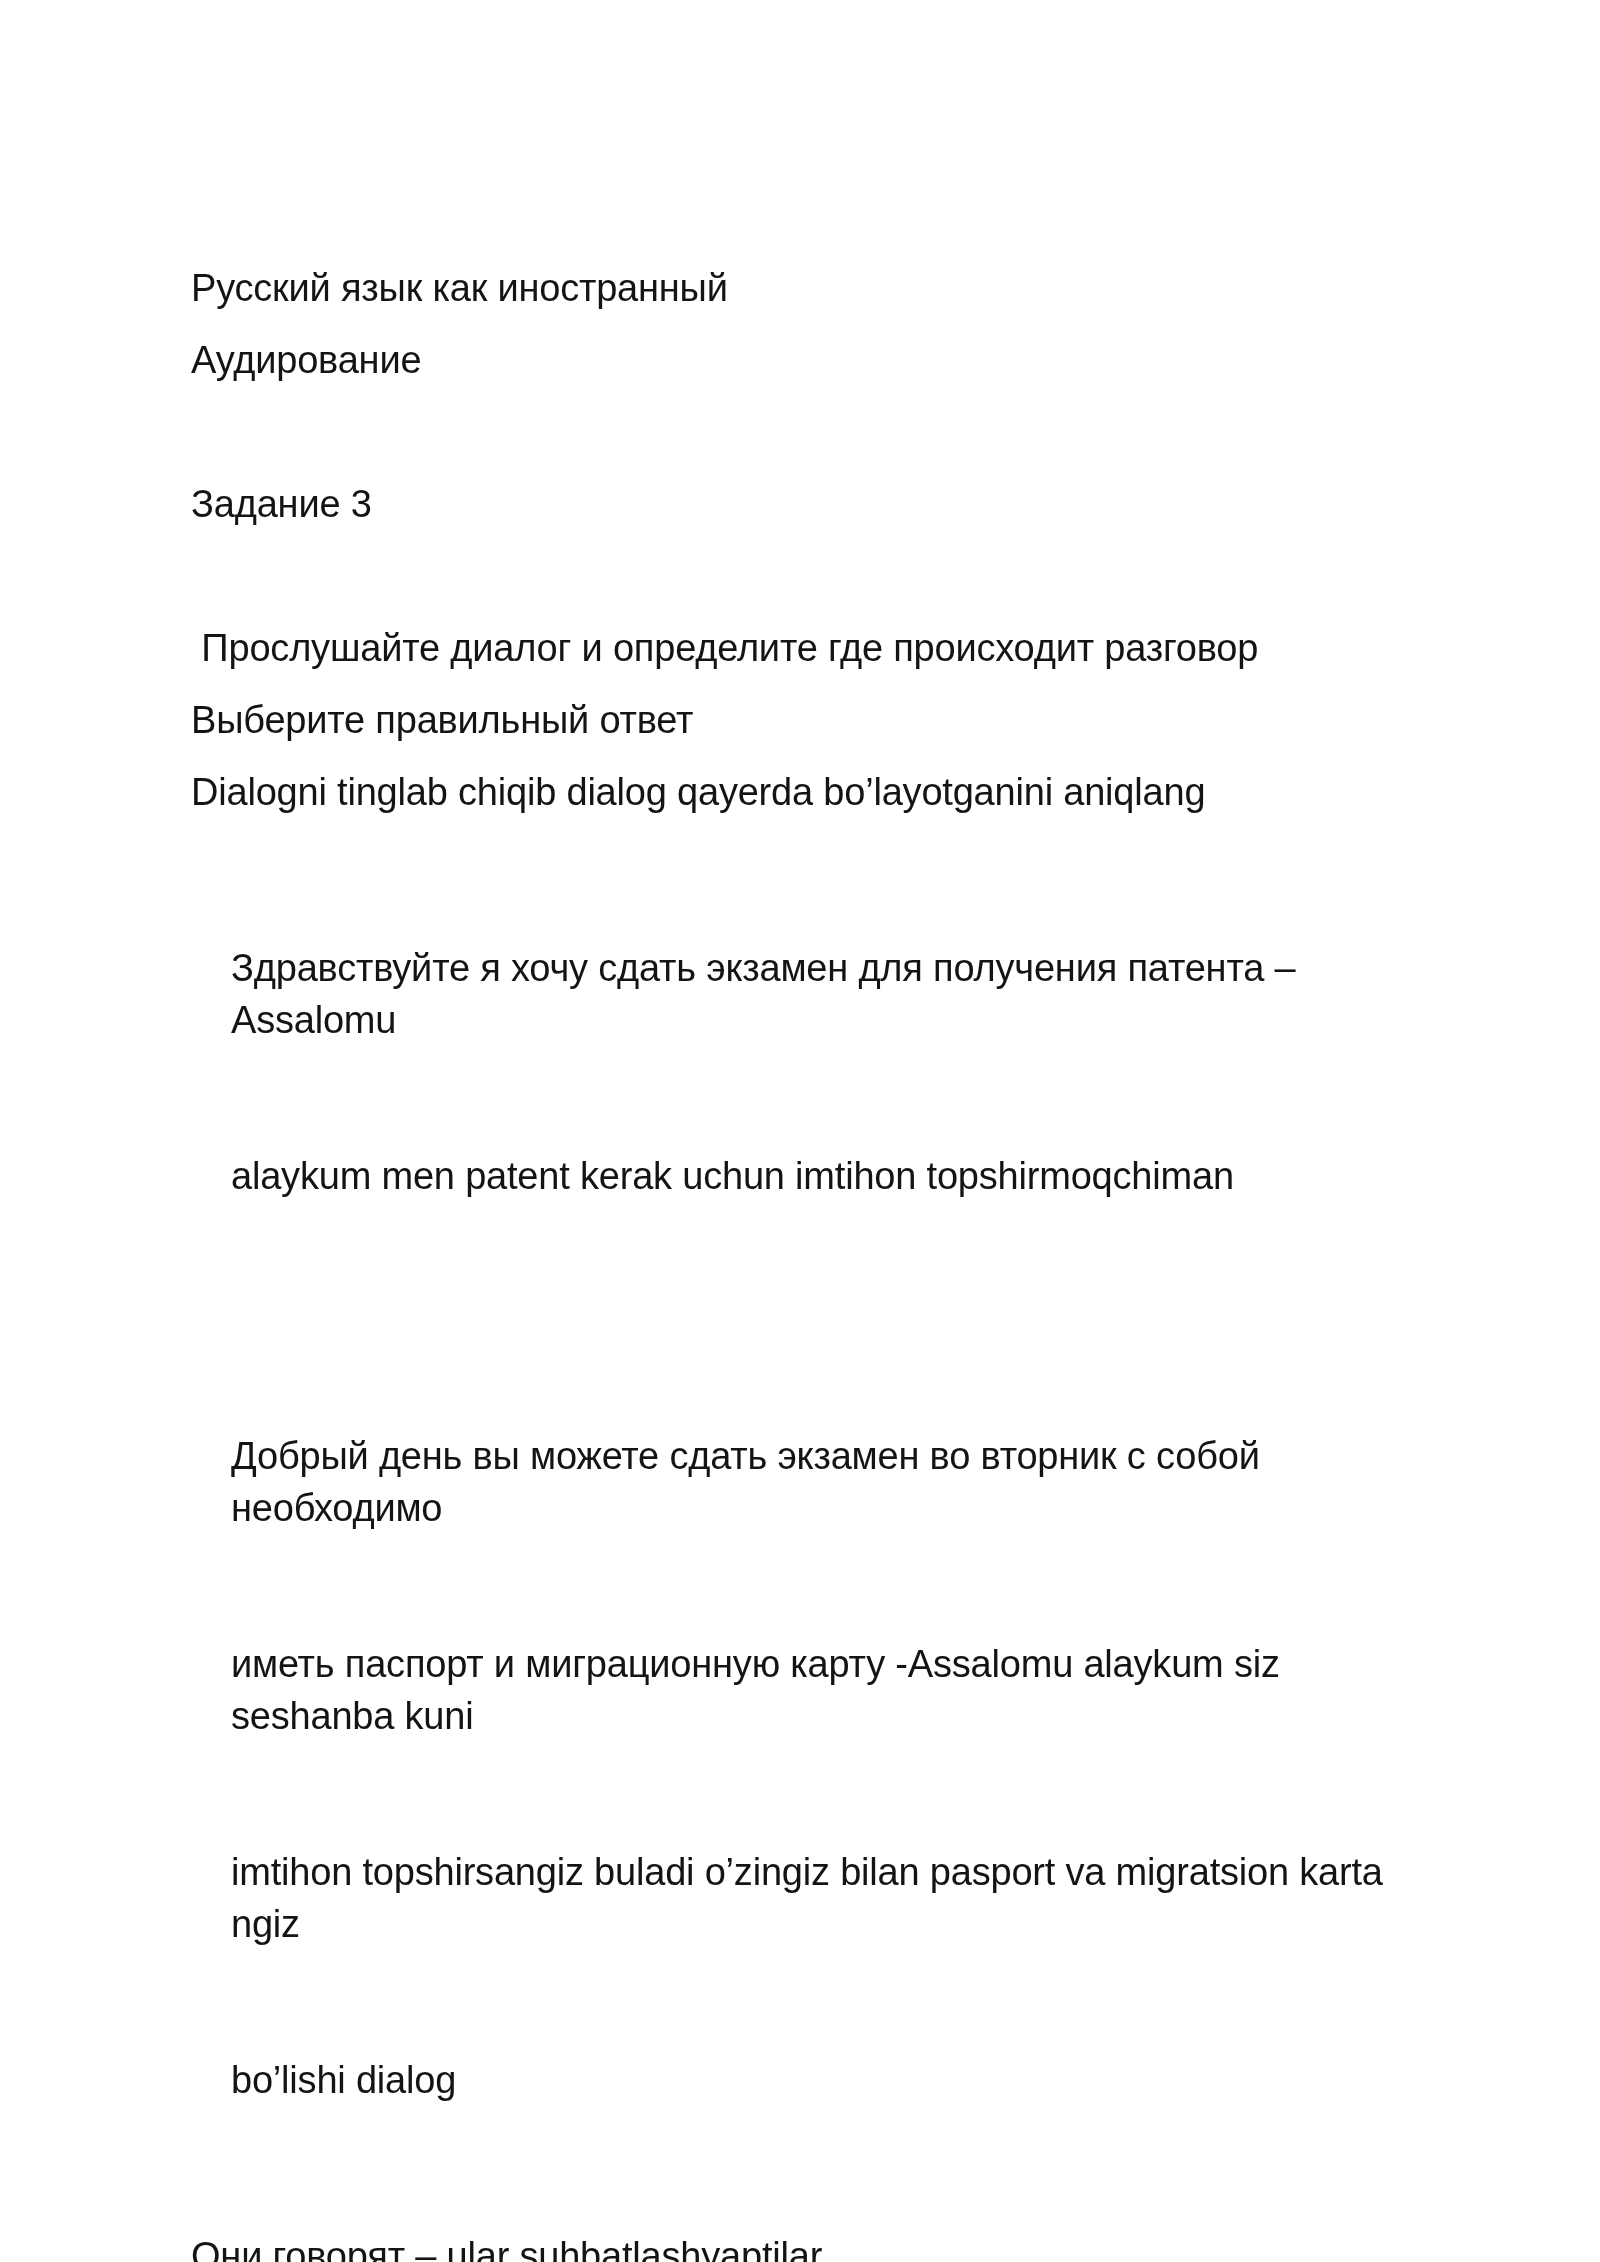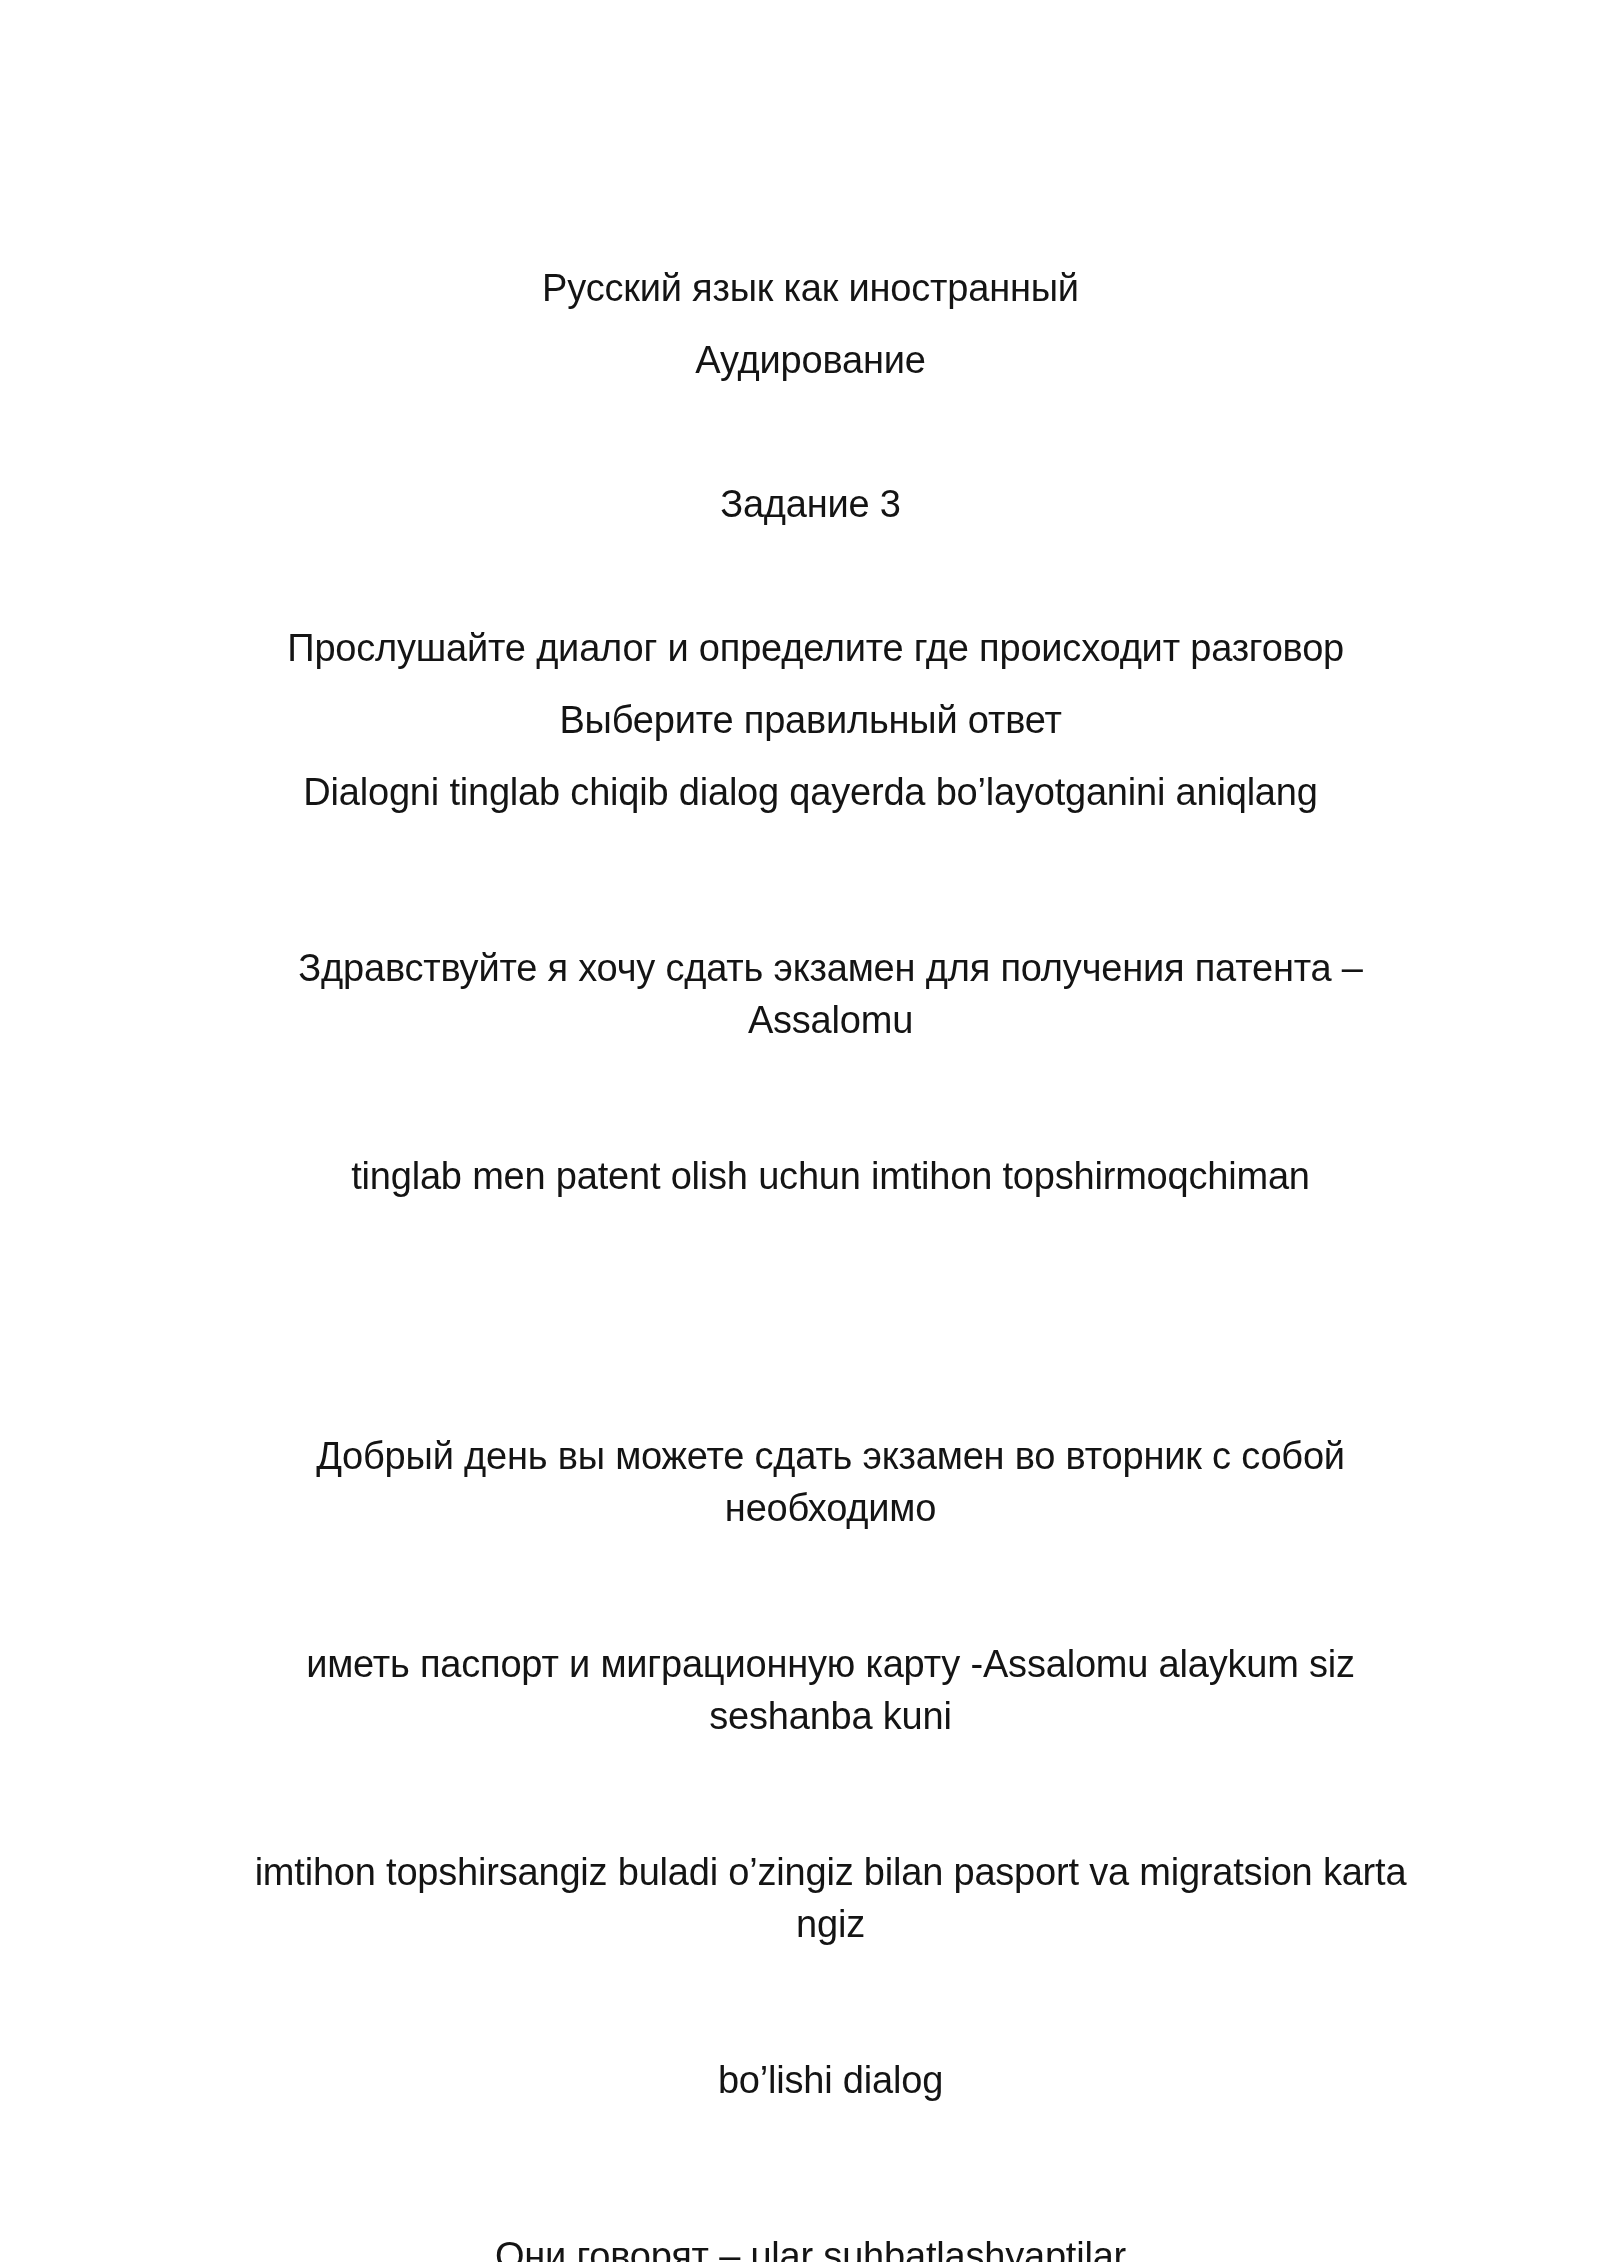--- a/index.html
+++ b/index.html
@@ -19,21 +19,20 @@
   .content {
     box-sizing: border-box;
     padding: 262px 170px 0 191px;
     font-size: 38px;
     line-height: 52px;
     letter-spacing: -0.2px;
   }
   .para {
     margin: 0 0 20px 0;
     white-space: pre-wrap;
-    text-align: center;
   }
   .line {
     white-space: pre-wrap;
     margin-left: 40px;
   }
   .blank-para {
     height: 52px;
     margin: 0 0 20px 0;
   }
 </style>
@@ -51,21 +50,21 @@
     <div class="para">Задание 3</div>
 
     <div class="blank-para"></div>
 
     <div class="para"> Прослушайте диалог и определите где происходит разговор</div>
     <div class="para">Выберите правильный ответ</div>
     <div class="para">Dialogni tinglab chiqib dialog qayerda bo’layotganini aniqlang</div>
 
     <div class="para">
       <div class="line">Здравствуйте я хочу сдать экзамен для получения патента – Assalomu</div>
-      <div class="line">tinglab men patent olish uchun imtihon topshirmoqchiman</div>
+      <div class="line">alaykum men patent kerak uchun imtihon topshirmoqchiman</div>
     </div>
 
     <div class="para">
       <div class="line">Добрый день вы можете сдать экзамен во вторник с собой необходимо</div>
       <div class="line">иметь паспорт и миграционную карту -Assalomu alaykum siz seshanba kuni</div>
       <div class="line">imtihon topshirsangiz buladi o’zingiz bilan pasport va migratsion karta ngiz</div>
       <div class="line">bo’lishi dialog</div>
     </div>
 
     <div class="para">Они говорят – ular suhbatlashyaptilar</div>

